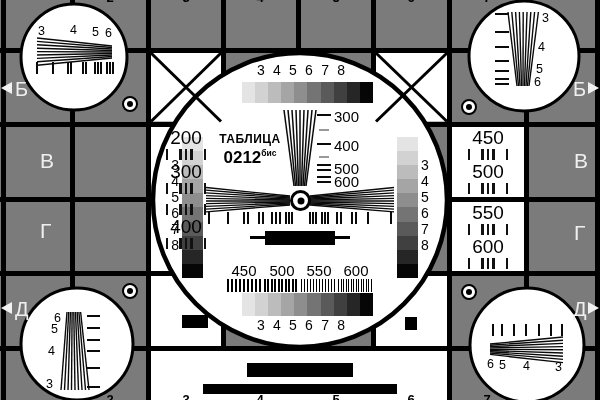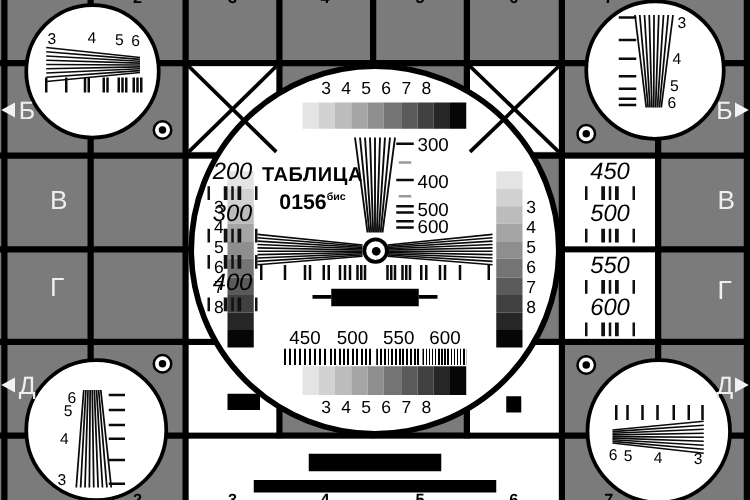--- a/index.html
+++ b/index.html
@@ -2,21 +2,21 @@
 <html><head>
 <meta charset="utf-8">
 <style>
   html,body{margin:0;padding:0;background:#333;}
   .stage{position:relative;width:600px;height:400px;overflow:hidden;background:var(--gray,#7b7b7b);
          font-family:"Liberation Sans", sans-serif;color:#000;}
   .abs{position:absolute;}
   .vline{position:absolute;top:0;width:5px;height:400px;background:#000;}
   .hline{position:absolute;left:0;height:5px;width:600px;background:#000;}
   .wcell{position:absolute;background:#fff;}
-  .num{font-size:19px;line-height:20px;text-align:center;font-weight:400;font-style:italic;}
+  .num{font-size:19px;line-height:20px;text-align:center;font-weight:400;}
   .ticks{display:flex;justify-content:center;align-items:center;gap:11px;height:12px;}
   .ticks .t{width:2.6px;height:11px;background:#111;}
   .tg{display:flex;gap:3px;}
   .gsbar{display:flex;}
   .gsbar.h{flex-direction:row;}
   .gsbar.v{flex-direction:column;}
   .gsbar .step{flex:1;}
   .dgrow{display:flex;justify-content:space-between;font-size:14px;font-weight:400;}
   .dgcol{display:flex;flex-direction:column;justify-content:space-between;font-size:14px;}
   .bull{position:absolute;background:#fff;border:2.5px solid #000;border-radius:50%;}
@@ -180,23 +180,23 @@
       <div class="step" style="background: rgb(165, 165, 165);"></div>
       <div class="step" style="background: rgb(142, 142, 142);"></div>
       <div class="step" style="background: rgb(116, 116, 116);"></div>
       <div class="step" style="background: rgb(90, 90, 90);"></div>
       <div class="step" style="background: rgb(64, 64, 64);"></div>
       <div class="step" style="background: rgb(38, 38, 38);"></div>
       <div class="step" style="background: rgb(6, 6, 6);"></div>
     </div>
 
   <div class="abs" style="left:200px;top:132px;width:100px;text-align:center;">
-    <div style="font-size:16px;font-weight:700;letter-spacing:.5px;text-align:center;">ТАБЛИЦА</div>
+    <div style="font-size:12px;font-weight:700;letter-spacing:.5px;text-align:center;">ТАБЛИЦА</div>
     <div style="font-size:17px;font-weight:700;margin-top:2px;">
-      <span>0156</span><sup style="font-size:8.5px;">бис</sup>
+      <span>0212</span><sup style="font-size:8.5px;">бис</sup>
     </div>
   </div>
 
   <div class="dash" style="left:317px;top:114px;width:14px;height:2.4px;"></div>
   <div class="dash" style="left:319px;top:129px;width:10px;height:2px;background:#999;"></div>
   <div class="dash" style="left:317px;top:143px;width:14px;height:2.4px;"></div>
   <div class="dash" style="left:319px;top:156px;width:10px;height:2px;background:#999;"></div>
   <div class="dash" style="left:317px;top:164px;width:14px;height:2.2px;"></div>
   <div class="dash" style="left:317px;top:169px;width:14px;height:2.2px;"></div>
   <div class="dash" style="left:317px;top:176px;width:14px;height:2.2px;"></div>

